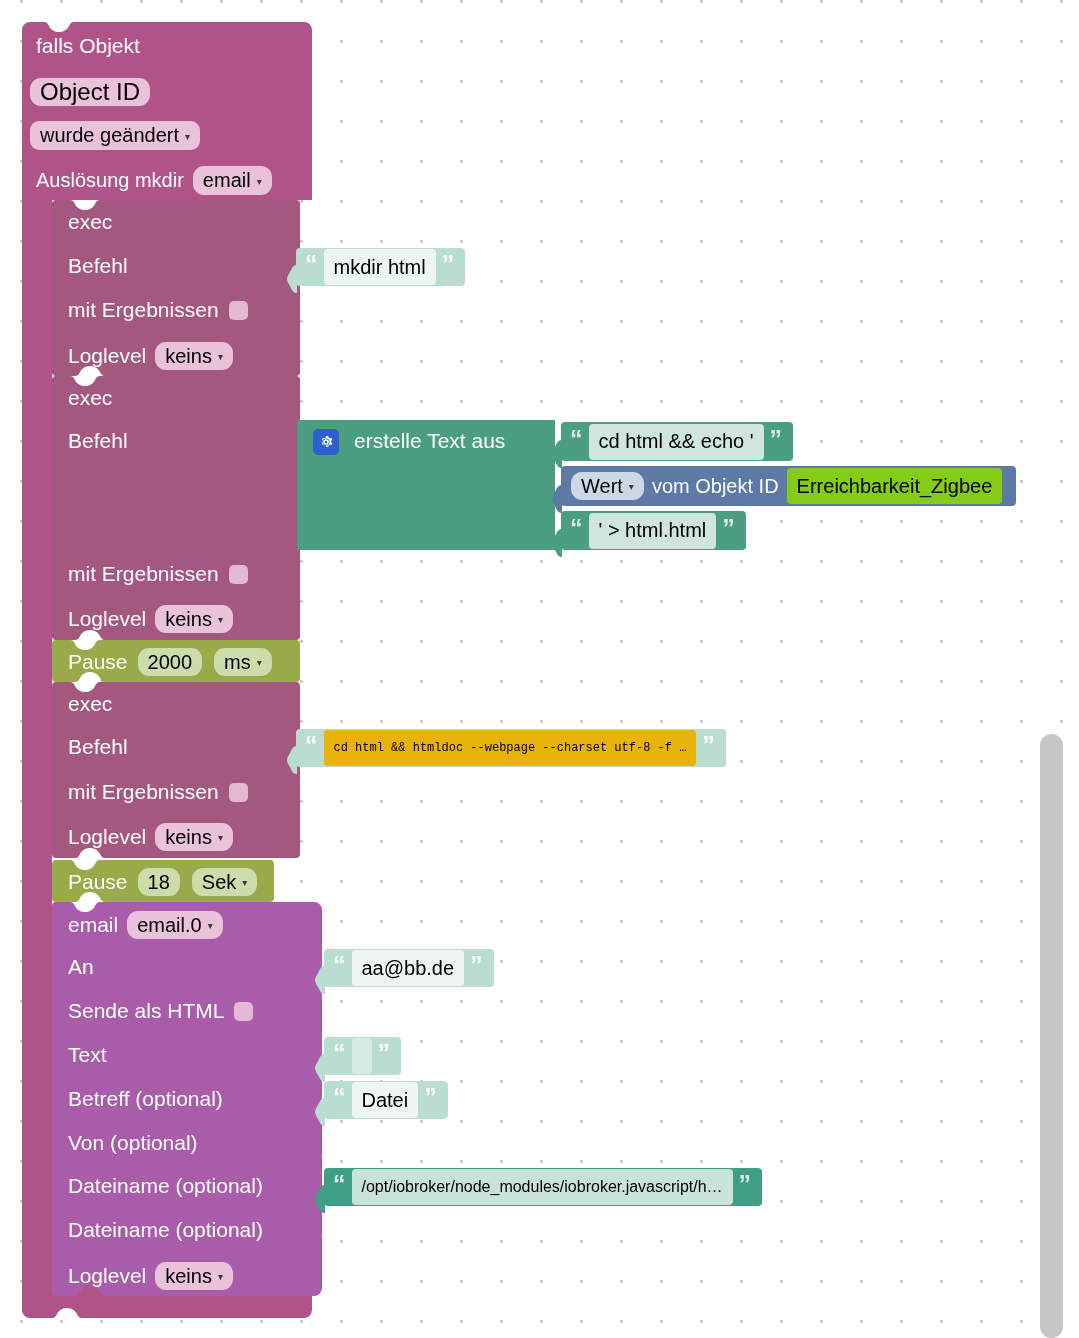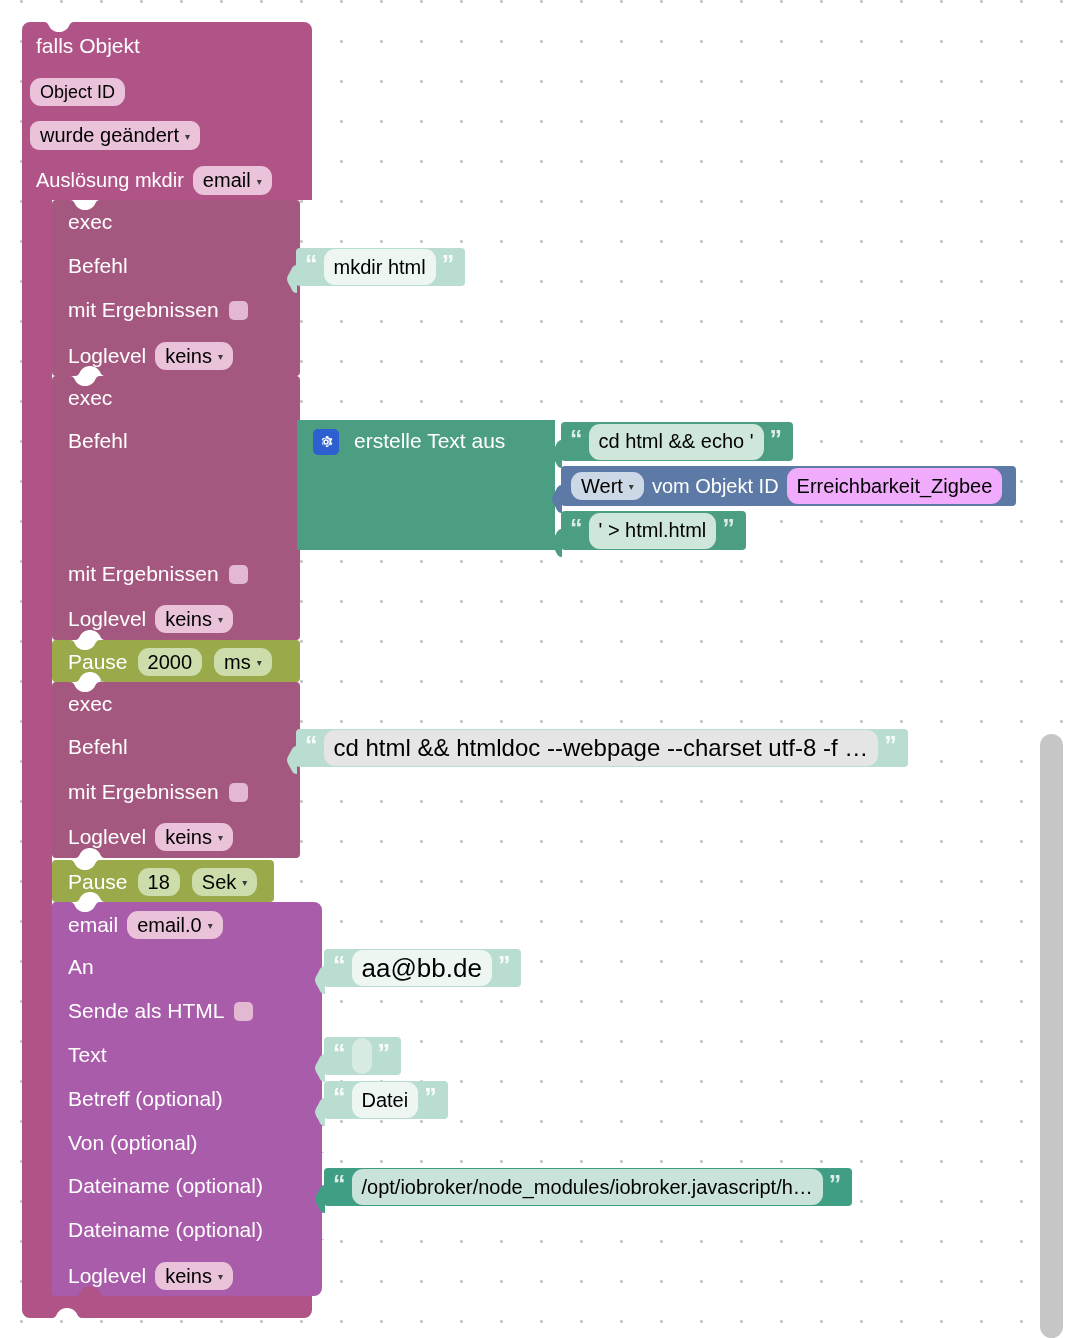--- a/index.html
+++ b/index.html
@@ -38,21 +38,21 @@
   
   .strblk {
     position:absolute; border-radius:4px;
     display:flex; align-items:center; gap:6px;
     padding:0 11px 0 9px;
   }
   .quote { font-weight:700; font-size:25px; line-height:0; color:#ffffff;
            opacity:.92; transform:translateY(-3px); user-select:none; }
   .quote.light { color:#e9f4ef; }
   .strfield {
-    display:inline-flex; align-items:center; border-radius:11px;
+    display:inline-flex; align-items:center; border-radius:4px;
     padding:18px 10px; color:#000; white-space:nowrap;
   }
   
   .notch {
     position:absolute; left:-9px; top:11px;
     width:10px; height:21px;
   }
   .notch svg { display:block; }
 </style>
 </head>
@@ -70,21 +70,21 @@
       a8,8 0 0 1 -8,8 L60,1296 c-3,0 -4,-2 -5,-4 c-2,-4 -6,-6 -10,-6
       c-4,0 -8,2 -10,6 c-1,2 -2,4 -5,4 L8,1296 a8,8 0 0 1 -8,-8 L0,8 a8,8 0 0 1 8,-8 Z"></path>
   </svg>
   <div style="position:absolute;left:0;top:0;width:290px;height:1296px;"></div>
 </div>
 
 <div class="row" style="left:36px;top:34px;text-align:center;">
   <span class="lbl" style="font-size:21px;">falls Objekt</span>
 </div>
 <div class="row" style="left:30px;top:78px;">
-  <span class="field" style="background:#eac2da;font-size:18px;height:28px;">Object ID</span>
+  <span class="field" style="background:#eac2da;font-size:24px;height:28px;">Object ID</span>
 </div>
 <div class="row" style="left:30px;top:121px;">
   <span class="field" style="background:#eac2da;font-size:20px;height:29px;border-radius:9px;">
     <span>wurde geändert</span>
     <span class="caret">▾</span>
   </span>
 </div>
 <div class="row" style="left:36px;top:166px;">
   <span class="lbl" style="font-size:20px;">Auslösung mkdir</span>
   <span class="field" style="background:#eac2da;font-size:20px;height:29px;margin-left:9px;">
@@ -189,21 +189,21 @@
   <span class="notch" style="top:12px;">
     <svg width="10" height="40" viewBox="0 0 10 40">
         <path fill="#5c7aa5" d="M10,7 c-3,0 -5,2 -6,5 c-2,4 -4,6 -4,9 c0,3 2,5 4,9 c1,3 3,5 6,5 Z"></path>
       </svg>
   </span>
   <span class="field" style="background:#cdd8e6;font-size:20px;height:28px;">
     <span>Wert</span>
     <span class="caret">▾</span>
   </span>
   <span class="lbl" style="font-size:20px;margin:0 2px;">vom Objekt ID</span>
-  <span class="strfield" style="background:#f0abfc;font-size:20px;height:28px;">Erreichbarkeit_Zigbee</span>
+  <span class="strfield" style="background:#84cc16;font-size:20px;height:28px;">Erreichbarkeit_Zigbee</span>
 </div>
 
 <div class="strblk" style="left:561px;top:511px;height:39px;background:#4c9e82;">
   <span class="notch">
     <svg width="10" height="39" viewBox="0 0 10 39">
         <path fill="#4c9e82" d="M10,7 c-3,0 -5,2 -6,5 c-2,4 -4,6 -4,9 c0,3 2,5 4,9 c1,3 3,5 6,5 Z"></path>
       </svg>
   </span>
   <span class="quote light">“</span>
   <span class="strfield" style="background:#cfe6db;font-size:20px;height:28px;">' &gt; html.html</span>
@@ -252,21 +252,21 @@
     <span class="caret">▾</span>
   </span>
 </div>
 <div class="strblk" style="left:296px;top:729px;height:38px;background:#b9ddd0;">
   <span class="notch">
     <svg width="10" height="38" viewBox="0 0 10 38">
         <path fill="#b9ddd0" d="M10,6 c-3,0 -5,2 -6,5 c-2,4 -4,6 -4,9 c0,3 2,5 4,9 c1,3 3,5 6,5 Z"></path>
       </svg>
   </span>
   <span class="quote">“</span>
-  <span class="strfield" style="background:#e5e5e5;font-size:24px;height:28px;">cd html &amp;&amp; htmldoc --webpage --charset utf-8 -f …</span>
+  <span class="strfield" style="background:#eab308;font-size:12px;height:28px;font-family:Liberation Mono, monospace;">cd html &amp;&amp; htmldoc --webpage --charset utf-8 -f …</span>
   <span class="quote">”</span>
 </div>
 
 <div style="position:absolute;left:52px;top:860px;">
   <svg width="222" height="42" viewBox="0 0 222 42" style="position:absolute;left:0;top:0;">
     <path fill="#9aaa4a" d="
       M0,4 c0,-2 1,-4 4,-4 L18,0 c3,0 4,2 5,4 c2,4 6,6 10,6 c4,0 8,-2 10,-6 c1,-2 2,-4 5,-4
       L218,0 c3,0 4,2 4,4 L222,38 c0,2 -1,4 -4,4 L53,42 c-3,0 -4,-2 -5,-4
       c-2,-4 -6,-6 -10,-6 c-4,0 -8,2 -10,6 c-1,2 -2,4 -5,4 L4,42 c-3,0 -4,-2 -4,-4 Z"></path>
   </svg>
@@ -325,21 +325,21 @@
   </span>
 </div>
 
 <div class="strblk" style="left:324px;top:949px;height:38px;background:#b9ddd0;">
   <span class="notch">
     <svg width="10" height="38" viewBox="0 0 10 38">
         <path fill="#b9ddd0" d="M10,6 c-3,0 -5,2 -6,5 c-2,4 -4,6 -4,9 c0,3 2,5 4,9 c1,3 3,5 6,5 Z"></path>
       </svg>
   </span>
   <span class="quote">“</span>
-  <span class="strfield" style="background:#eef6f2;font-size:26px;height:28px;">aa@bb.de</span>
+  <span class="strfield" style="background:#eef6f2;font-size:20px;height:28px;">aa@bb.de</span>
   <span class="quote">”</span>
 </div>
 
 <div class="strblk" style="left:324px;top:1037px;height:38px;background:#b9ddd0;">
   <span class="notch">
     <svg width="10" height="38" viewBox="0 0 10 38">
         <path fill="#b9ddd0" d="M10,6 c-3,0 -5,2 -6,5 c-2,4 -4,6 -4,9 c0,3 2,5 4,9 c1,3 3,5 6,5 Z"></path>
       </svg>
   </span>
   <span class="quote">“</span>
@@ -358,21 +358,21 @@
   <span class="quote">”</span>
 </div>
 
 <div class="strblk" style="left:324px;top:1168px;height:38px;background:#3f9e84;">
   <span class="notch">
     <svg width="10" height="38" viewBox="0 0 10 38">
         <path fill="#3f9e84" d="M10,6 c-3,0 -5,2 -6,5 c-2,4 -4,6 -4,9 c0,3 2,5 4,9 c1,3 3,5 6,5 Z"></path>
       </svg>
   </span>
   <span class="quote light">“</span>
-  <span class="strfield" style="background:#c9e3da;font-size:20px;height:28px;">/opt/iobroker/node_modules/iobroker.javascript/h…</span>
+  <span class="strfield" style="background:#c9e3da;font-size:16px;height:28px;">/opt/iobroker/node_modules/iobroker.javascript/h…</span>
   <span class="quote light">”</span>
 </div>
 
 <div style="position:absolute;left:313px;top:1125px;width:12px;height:34px;">
   <svg width="12" height="34" viewBox="0 0 12 34">
       <path fill="#a95caa" d="M0,0 L12,0 c-3,0 -5,2 -6,5 c-2,4 -4,6 -4,9 c0,3 2,5 4,9 c1,3 3,5 6,5 L0,28 Z"></path>
     </svg>
 </div>
 <div style="position:absolute;left:313px;top:1212px;width:12px;height:34px;">
   <svg width="12" height="34" viewBox="0 0 12 34">

